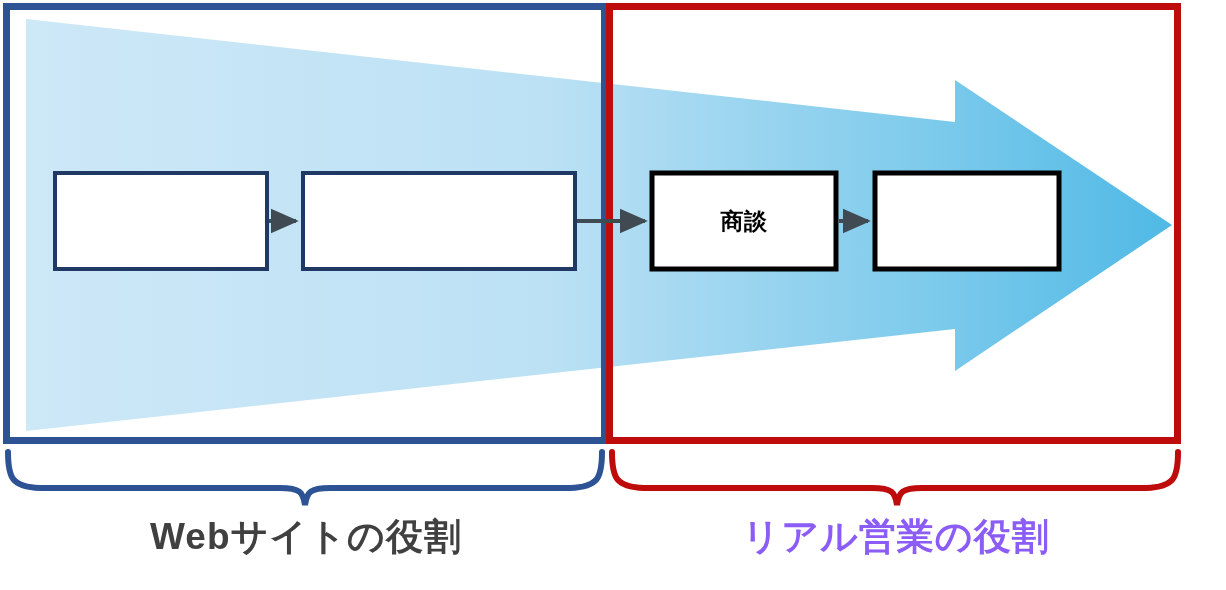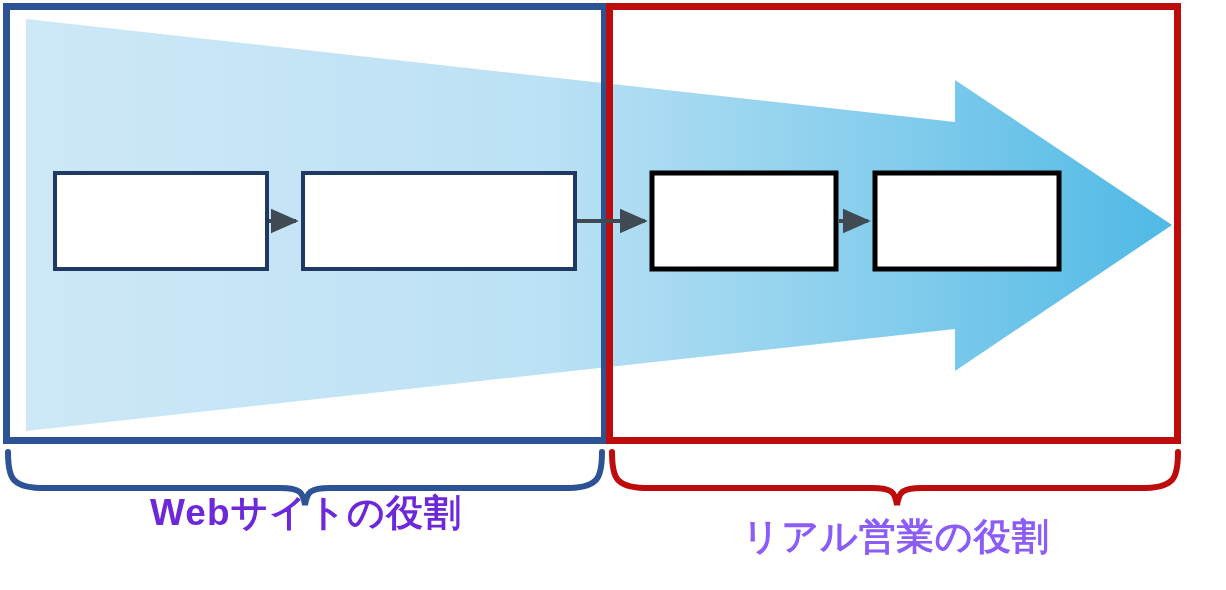--- a/index.html
+++ b/index.html
@@ -47,21 +47,21 @@
 
   .section-caption {
     position: absolute;
     text-align: center;
     font-weight: bold;
     font-size: 37px;
     letter-spacing: 1px;
     white-space: nowrap;
     pointer-events: none;
   }
-  #caption-web  { left: 30px;  top: 488px; width: 552px; color: #6d28d9; }
+  #caption-web  { left: 30px;  top: 512px; width: 552px; color: #404040; }
   #caption-real { left: 620px; top: 512px; width: 552px; color: #8b5cf6; }
 </style>
 </head>
 <body>
 
 <div id="stage">
 
   <svg id="canvas" viewBox="0 0 1226 590" xmlns="http://www.w3.org/2000/svg">
     <defs>
       <linearGradient id="funnelGrad" x1="0" y1="0" x2="1" y2="0">
@@ -129,17 +129,18 @@
       <path d="M 612,452
                C 612,478 616,487 644,488
                L 872,488
                C 892,488 895,492 897,505
                C 899,492 902,488 922,488
                L 1146,488
                C 1174,487 1178,478 1178,452" fill="none" stroke="#BE0B0B" stroke-width="6" stroke-linecap="round"></path>
     </g>
   </svg>
 
+  <div class="box-label" id="box3-label">商談</div>
 
   <div class="section-caption" id="caption-web">Webサイトの役割</div>
   <div class="section-caption" id="caption-real">リアル営業の役割</div>
 
 </div>
 
 </body></html>

